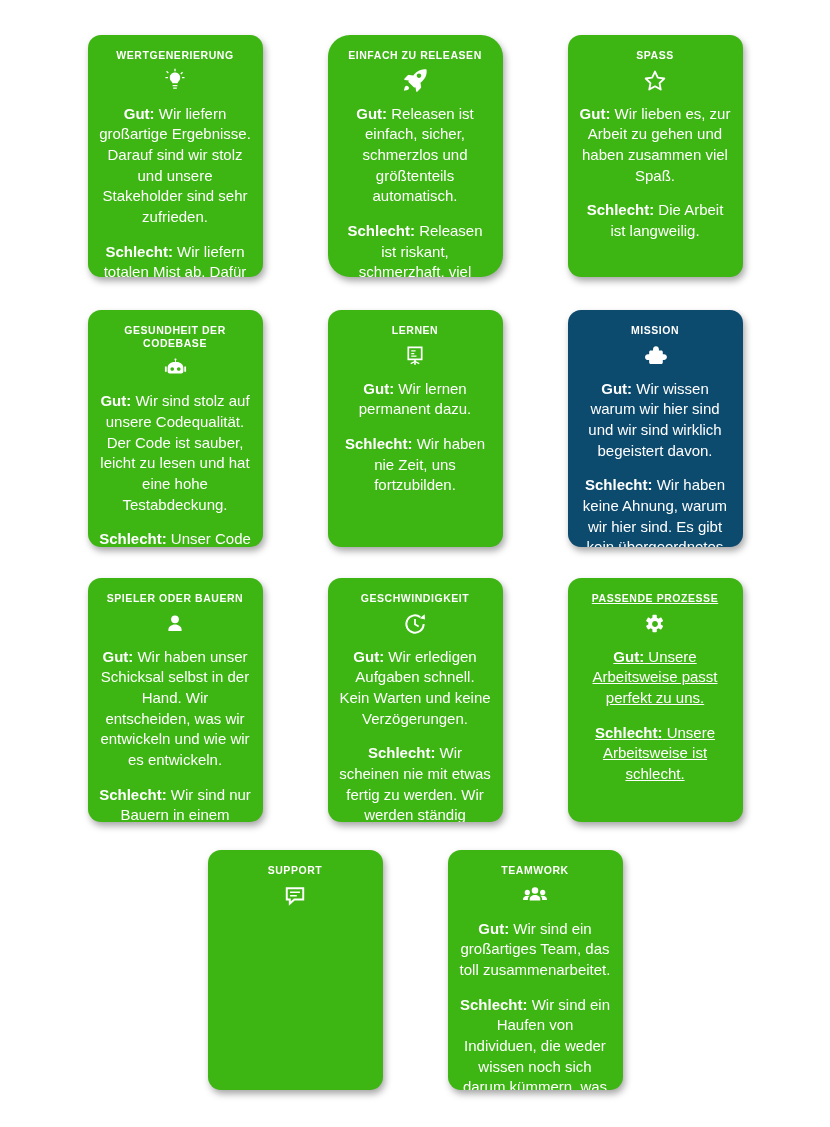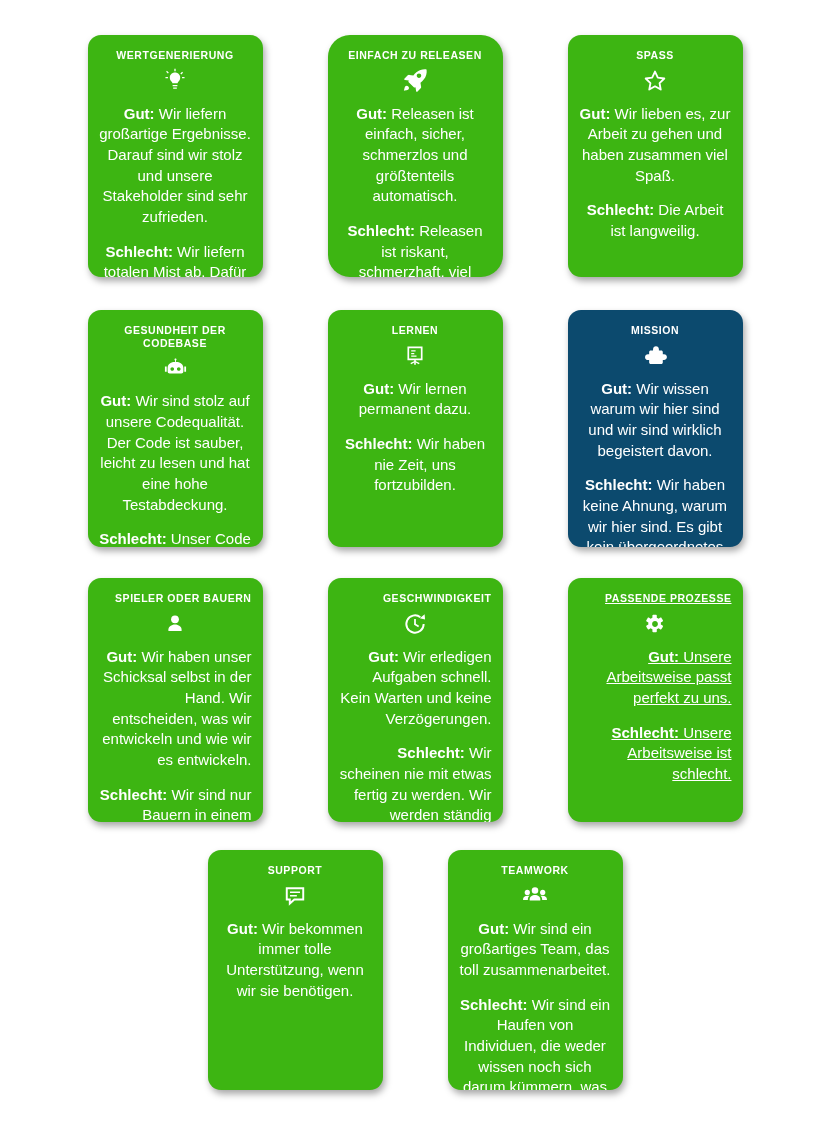--- a/index.html
+++ b/index.html
@@ -39,21 +39,21 @@
     background: #3db512;
     border-radius: 13px;
     box-shadow: 2px 4px 7px rgba(0,0,0,0.35);
     padding: 14px 11px 12px 11px;
     color: #ffffff;
     text-align: center;
     overflow: hidden;
   }
   .row-1 .card { height: 242px; }
   .row-2 .card { height: 237px; }
-  .row-3 .card { height: 244px; text-align: right; }
+  .row-3 .card { height: 244px; }
   .row-4 .card { height: 240px; }
 
   .card-title {
     font-size: 10.5px;
     font-weight: 700;
     letter-spacing: 0.55px;
     text-transform: uppercase;
     line-height: 1.2;
     margin: 0 0 2px 0;
     color: #ffffff;
@@ -208,21 +208,20 @@
   <div class="row row-4">
       <div class="card" style="background: rgb(61, 181, 18); color: rgb(255, 255, 255);">
         <div class="card-title">SUPPORT</div>
         <div class="card-icon">
           <svg width="26" height="26" viewBox="0 0 24 24">
             <path fill="none" stroke="#fff" stroke-width="1.8" d="M4.4 4.9h15.2v10.4h-8.2L7.2 19v-3.7H4.4z"></path>
             <path d="M7.4 7.8h9.2v1.5H7.4zM7.4 11h6.3v1.5H7.4z"></path>
           </svg>
         </div>
         <div class="card-body">
-          <p class="para"><span class="lbl">Gut:</span> Wir bekommen immer tolle Unterstützung, wenn wir sie benötigen.</p>
         </div>
       </div>
       <div class="card" style="background: rgb(61, 181, 18); color: rgb(255, 255, 255);">
         <div class="card-title">TEAMWORK</div>
         <div class="card-icon">
           <svg width="28" height="26" viewBox="0 0 24 24">
             <circle cx="12" cy="7" r="3"></circle>
             <path d="M12 11c-2.7 0-4.9 1.7-4.9 3.8v1.3h9.8v-1.3c0-2.1-2.2-3.8-4.9-3.8z"></path>
             <circle cx="4.9" cy="8.7" r="2.4"></circle>
             <path d="M4.9 11.8c-2.1 0-3.9 1.3-3.9 3v1h4.4v-.9c0-1.2.6-2.3 1.6-3.1-.6-.1-1.3 0-2.1 0z"></path>

